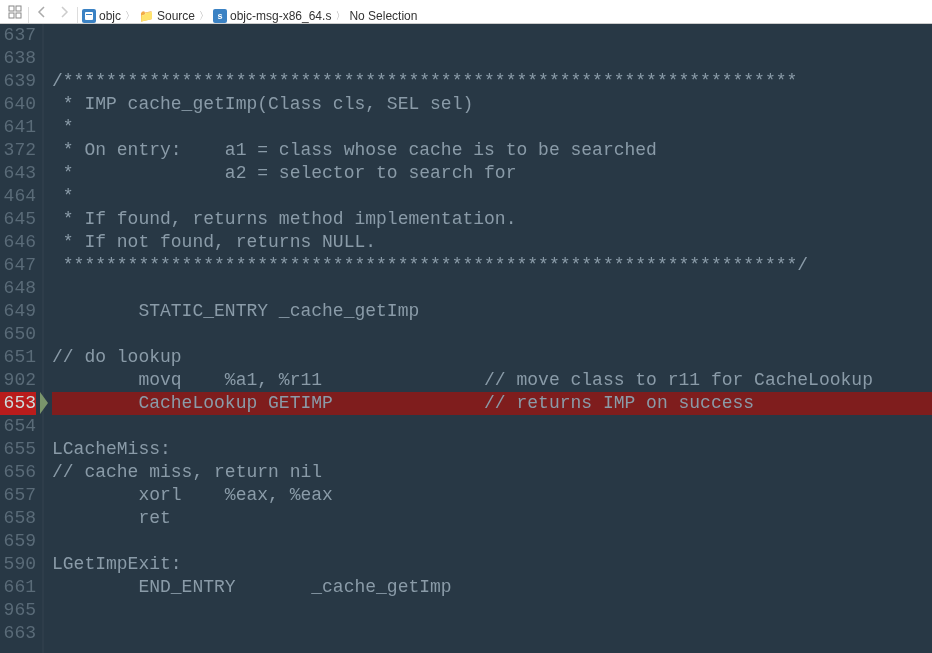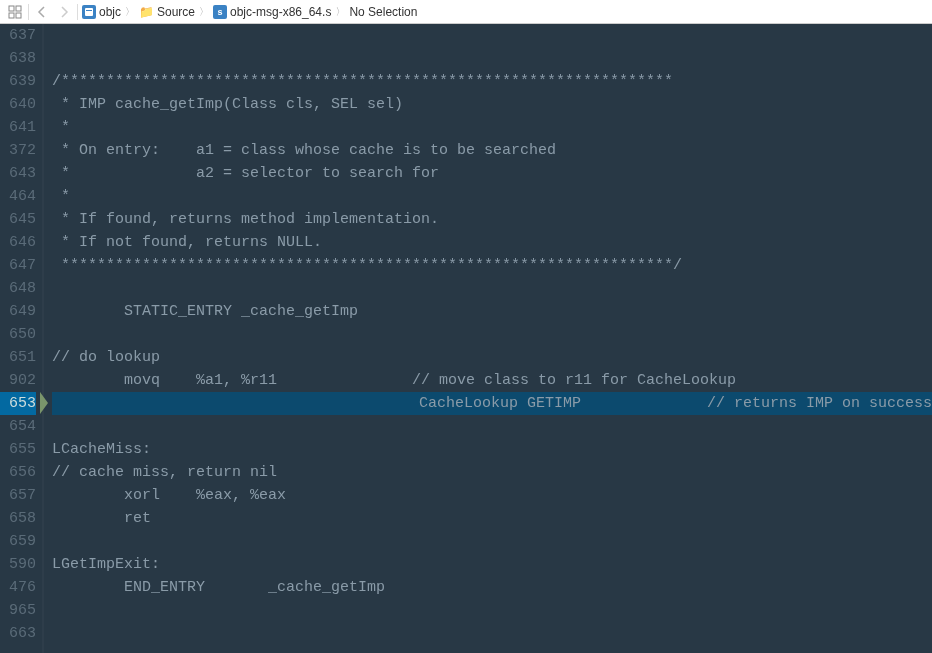--- a/index.html
+++ b/index.html
@@ -6,21 +6,21 @@
     body {
       font-family: -apple-system, BlinkMacSystemFont, "Helvetica Neue", sans-serif;
       background: #fff;
       width: 932px;
       height: 653px;
       overflow: hidden;
     }
     .toolbar {
       height: 24px;
       display: flex;
-      align-items: center;
+      align-items: flex-end;
       background: #fff;
       border-bottom: 1px solid #ccc;
       font-size: 12px;
       color: #333;
       padding: 0 4px;
     }
     .tb-icon {
       width: 22px;
       height: 22px;
       display: flex;
@@ -38,52 +38,52 @@
       display: flex; align-items: center; justify-content: center;
       font-size: 9px; font-weight: bold; color: #fff;
     }
     .bc-icon.blue { background: #3b82c4; }
     .bc-icon.file { background: #3b82c4; }
     .editor {
       display: flex;
       height: 629px;
       background: #283845;
       font-family: "Menlo", "Monaco", "Courier New", monospace;
-      font-size: 15px;
+      font-size: 18px;
       line-height: 23px;
     }
     .gutter {
       width: 44px;
       background: #283845;
       border-right: 2px solid #2e3d4a;
       text-align: right;
       padding-right: 6px;
       color: #5a6b78;
       user-select: none;
       position: relative;
     }
     .gutter-line { height: 23px; }
-    .gutter-line.hl { background: #0369a1; color: #cdd; }
+    .gutter-line.hl { background: #b91c1c; color: #cdd; }
     .arrow {
       position: absolute;
       left: 40px;
       width: 0; height: 0;
       border-top: 11px solid transparent;
       border-bottom: 11px solid transparent;
       border-left: 8px solid #7a956b;
     }
     .code {
       flex: 1;
       padding-left: 8px;
       color: #8a9ba8;
       white-space: pre;
       position: relative;
     }
     .code-line { height: 23px; }
-    .code-line.hl { background: #0c4a6e; text-align: right; }
+    .code-line.hl { background: #7f1d1d; }
   </style>
 </head>
 <body>
 
 <div class="toolbar">
   <div class="tb-icon">
     <svg width="14" height="14" viewBox="0 0 14 14">
         <rect x="1" y="1" width="5" height="5" fill="none" stroke="#888"></rect>
         <rect x="8" y="1" width="5" height="5" fill="none" stroke="#888"></rect>
         <rect x="1" y="8" width="5" height="5" fill="none" stroke="#888"></rect>
@@ -149,18 +149,18 @@
       <div class="gutter-line">902</div>
       <div class="gutter-line hl">653</div>
       <div class="arrow" style="top: 368px;"></div>
       <div class="gutter-line">654</div>
       <div class="gutter-line">655</div>
       <div class="gutter-line">656</div>
       <div class="gutter-line">657</div>
       <div class="gutter-line">658</div>
       <div class="gutter-line">659</div>
       <div class="gutter-line">590</div>
-      <div class="gutter-line">476</div>
+      <div class="gutter-line">661</div>
       <div class="gutter-line">965</div>
       <div class="gutter-line">663</div>
     </div>
   <div class="code" id="code"><div class="code-line"></div><div class="code-line"></div><div class="code-line">/********************************************************************</div><div class="code-line"> * IMP cache_getImp(Class cls, SEL sel)</div><div class="code-line"> *</div><div class="code-line"> * On entry:    a1 = class whose cache is to be searched</div><div class="code-line"> *              a2 = selector to search for</div><div class="code-line"> *</div><div class="code-line"> * If found, returns method implementation.</div><div class="code-line"> * If not found, returns NULL.</div><div class="code-line"> ********************************************************************/</div><div class="code-line"></div><div class="code-line">        STATIC_ENTRY _cache_getImp</div><div class="code-line"></div><div class="code-line">// do lookup</div><div class="code-line">        movq    %a1, %r11               // move class to r11 for CacheLookup</div><div class="code-line hl">        CacheLookup GETIMP              // returns IMP on success</div><div class="code-line"></div><div class="code-line">LCacheMiss:</div><div class="code-line">// cache miss, return nil</div><div class="code-line">        xorl    %eax, %eax</div><div class="code-line">        ret</div><div class="code-line"></div><div class="code-line">LGetImpExit:</div><div class="code-line">        END_ENTRY       _cache_getImp</div><div class="code-line"></div><div class="code-line"></div></div>
 </div>
 
 </body></html>

